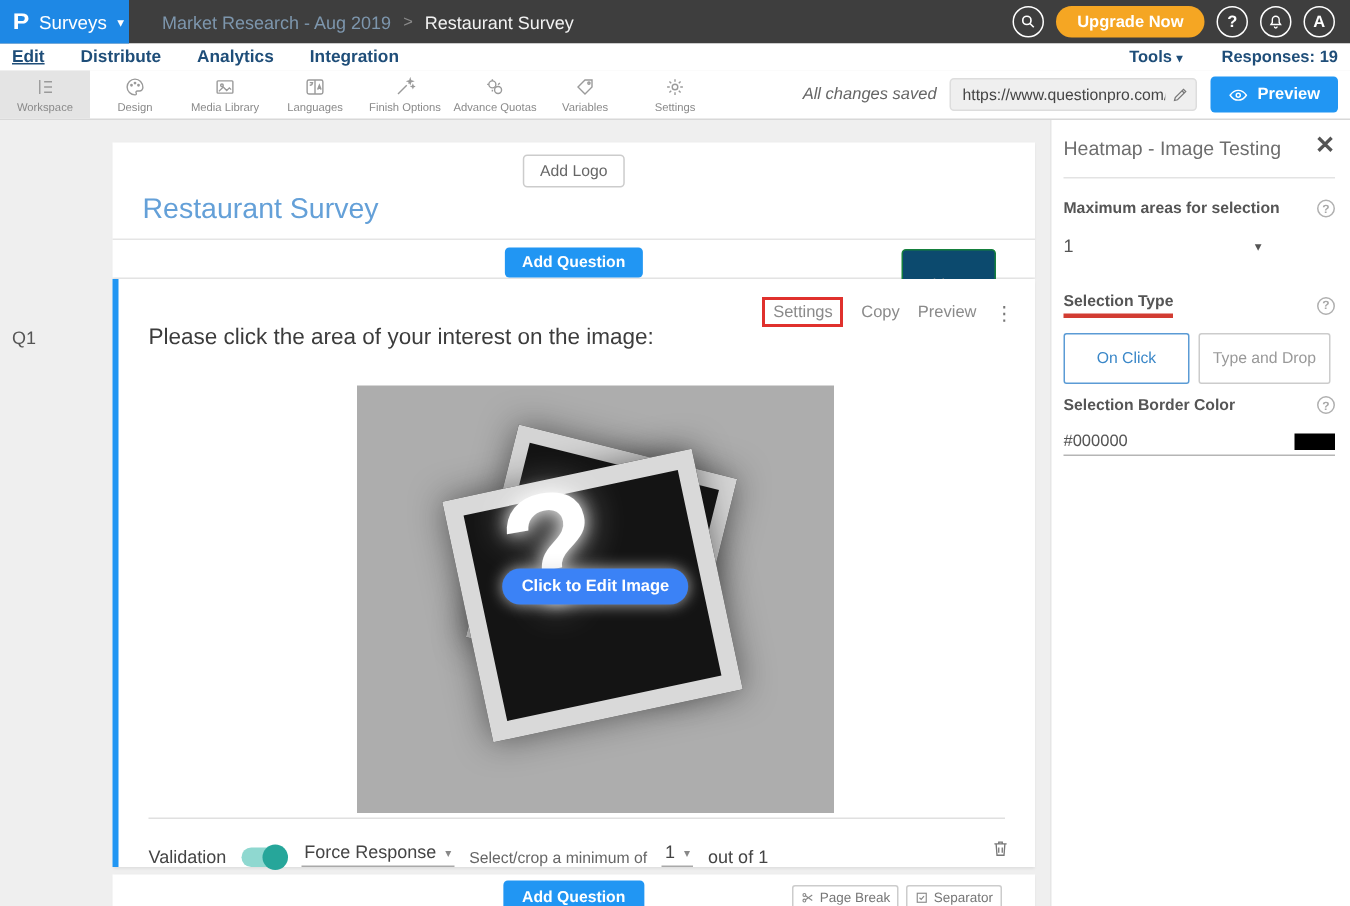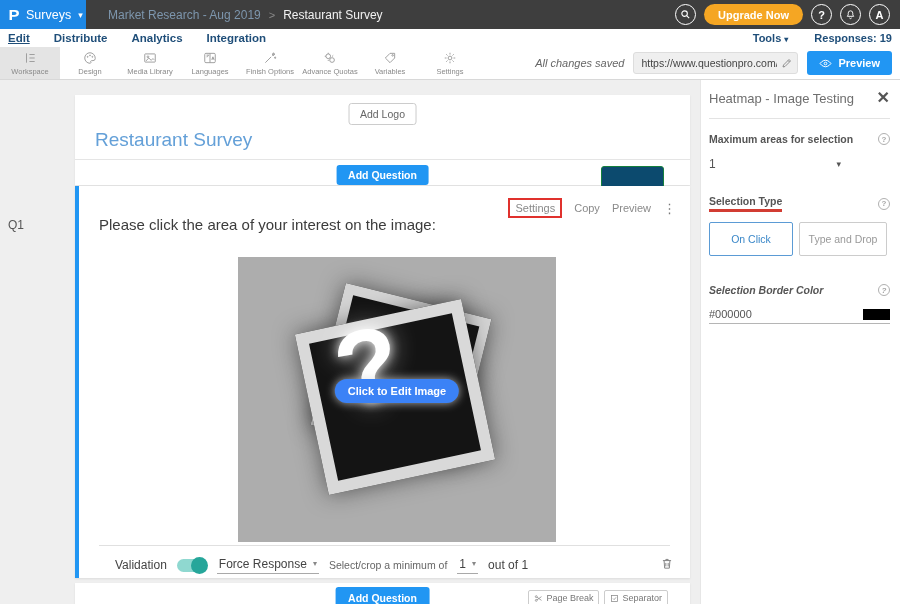--- a/index.html
+++ b/index.html
@@ -78,22 +78,22 @@
   .frame-back { left:88px; top:42px; width:150px; height:146px; border:10px solid #d4d4d4; transform:rotate(14deg); }
   .frame-front { left:72px; top:58px; width:170px; height:164px; border:12px solid #d9d9d9; transform:rotate(-12deg); }
   .qmark { position:absolute; left:98px; top:50px; font-size:104px; font-weight:bold; color:#fff;
     transform:rotate(-12deg);
     text-shadow:0 0 12px rgba(255,255,255,.95), 0 0 28px rgba(255,255,255,.6); }
   .edit-pill { position:absolute; left:50%; top:122px; transform:translateX(-50%);
     background:#3b82f6; color:#fff; font-size:11px; font-weight:bold; padding:6px 13px;
     border-radius:14px; white-space:nowrap; box-shadow:0 0 10px rgba(220,220,220,.8); cursor:pointer; }
 
   .v-divider { position:absolute; left:20px; right:20px; top:359px; border-top:1px solid #e0e0e0; }
-  .validation { position:absolute; left:36px; right:16px; top:366px; height:26px;
-    display:flex; align-items:center; gap:10px; }
+  .validation { position:absolute; left:20px; right:16px; top:366px; height:26px;
+    display:flex; align-items:flex-end; gap:10px; }
   .v-label { font-size:12px; color:#444; }
   .toggle { width:30px; height:13px; background:#8fd8d0; border-radius:7px; position:relative; cursor:pointer; }
   .toggle .knob { position:absolute; right:-1px; top:-2px; width:17px; height:17px; border-radius:50%;
     background:#26a69a; }
   .v-select { font-size:12px; color:#444; border-bottom:1px solid #a9a9a9; padding:0 2px 2px 2px;
     display:flex; align-items:center; gap:6px; cursor:pointer; }
   .v-select .dk { font-size:8px; color:#888; }
   .v-mid { font-size:10.5px; color:#666; }
   .trash { margin-left:auto; cursor:pointer; }
   .trash svg { width:14px; height:15px; stroke:#777; fill:none; stroke-width:1.5; }
@@ -347,21 +347,21 @@
 
     <div class="panel-row-label" style="margin-top:24px;">
       <span class="p-label red-underline">Selection Type</span>
       <span class="help-ic">?</span>
     </div>
     <div class="type-btns">
       <span class="type-btn selected">On Click</span>
       <span class="type-btn unselected">Type and Drop</span>
     </div>
 
-    <div class="panel-row-label" style="margin-top:28px;font-style:italic;">
+    <div class="panel-row-label" style="margin-top:8px;">
       <span class="p-label">Selection Border Color</span>
       <span class="help-ic">?</span>
     </div>
     <div class="color-row">
       <input value="#000000" style="">
       <span class="swatch"></span>
     </div>
   </div>
 
 </div>

